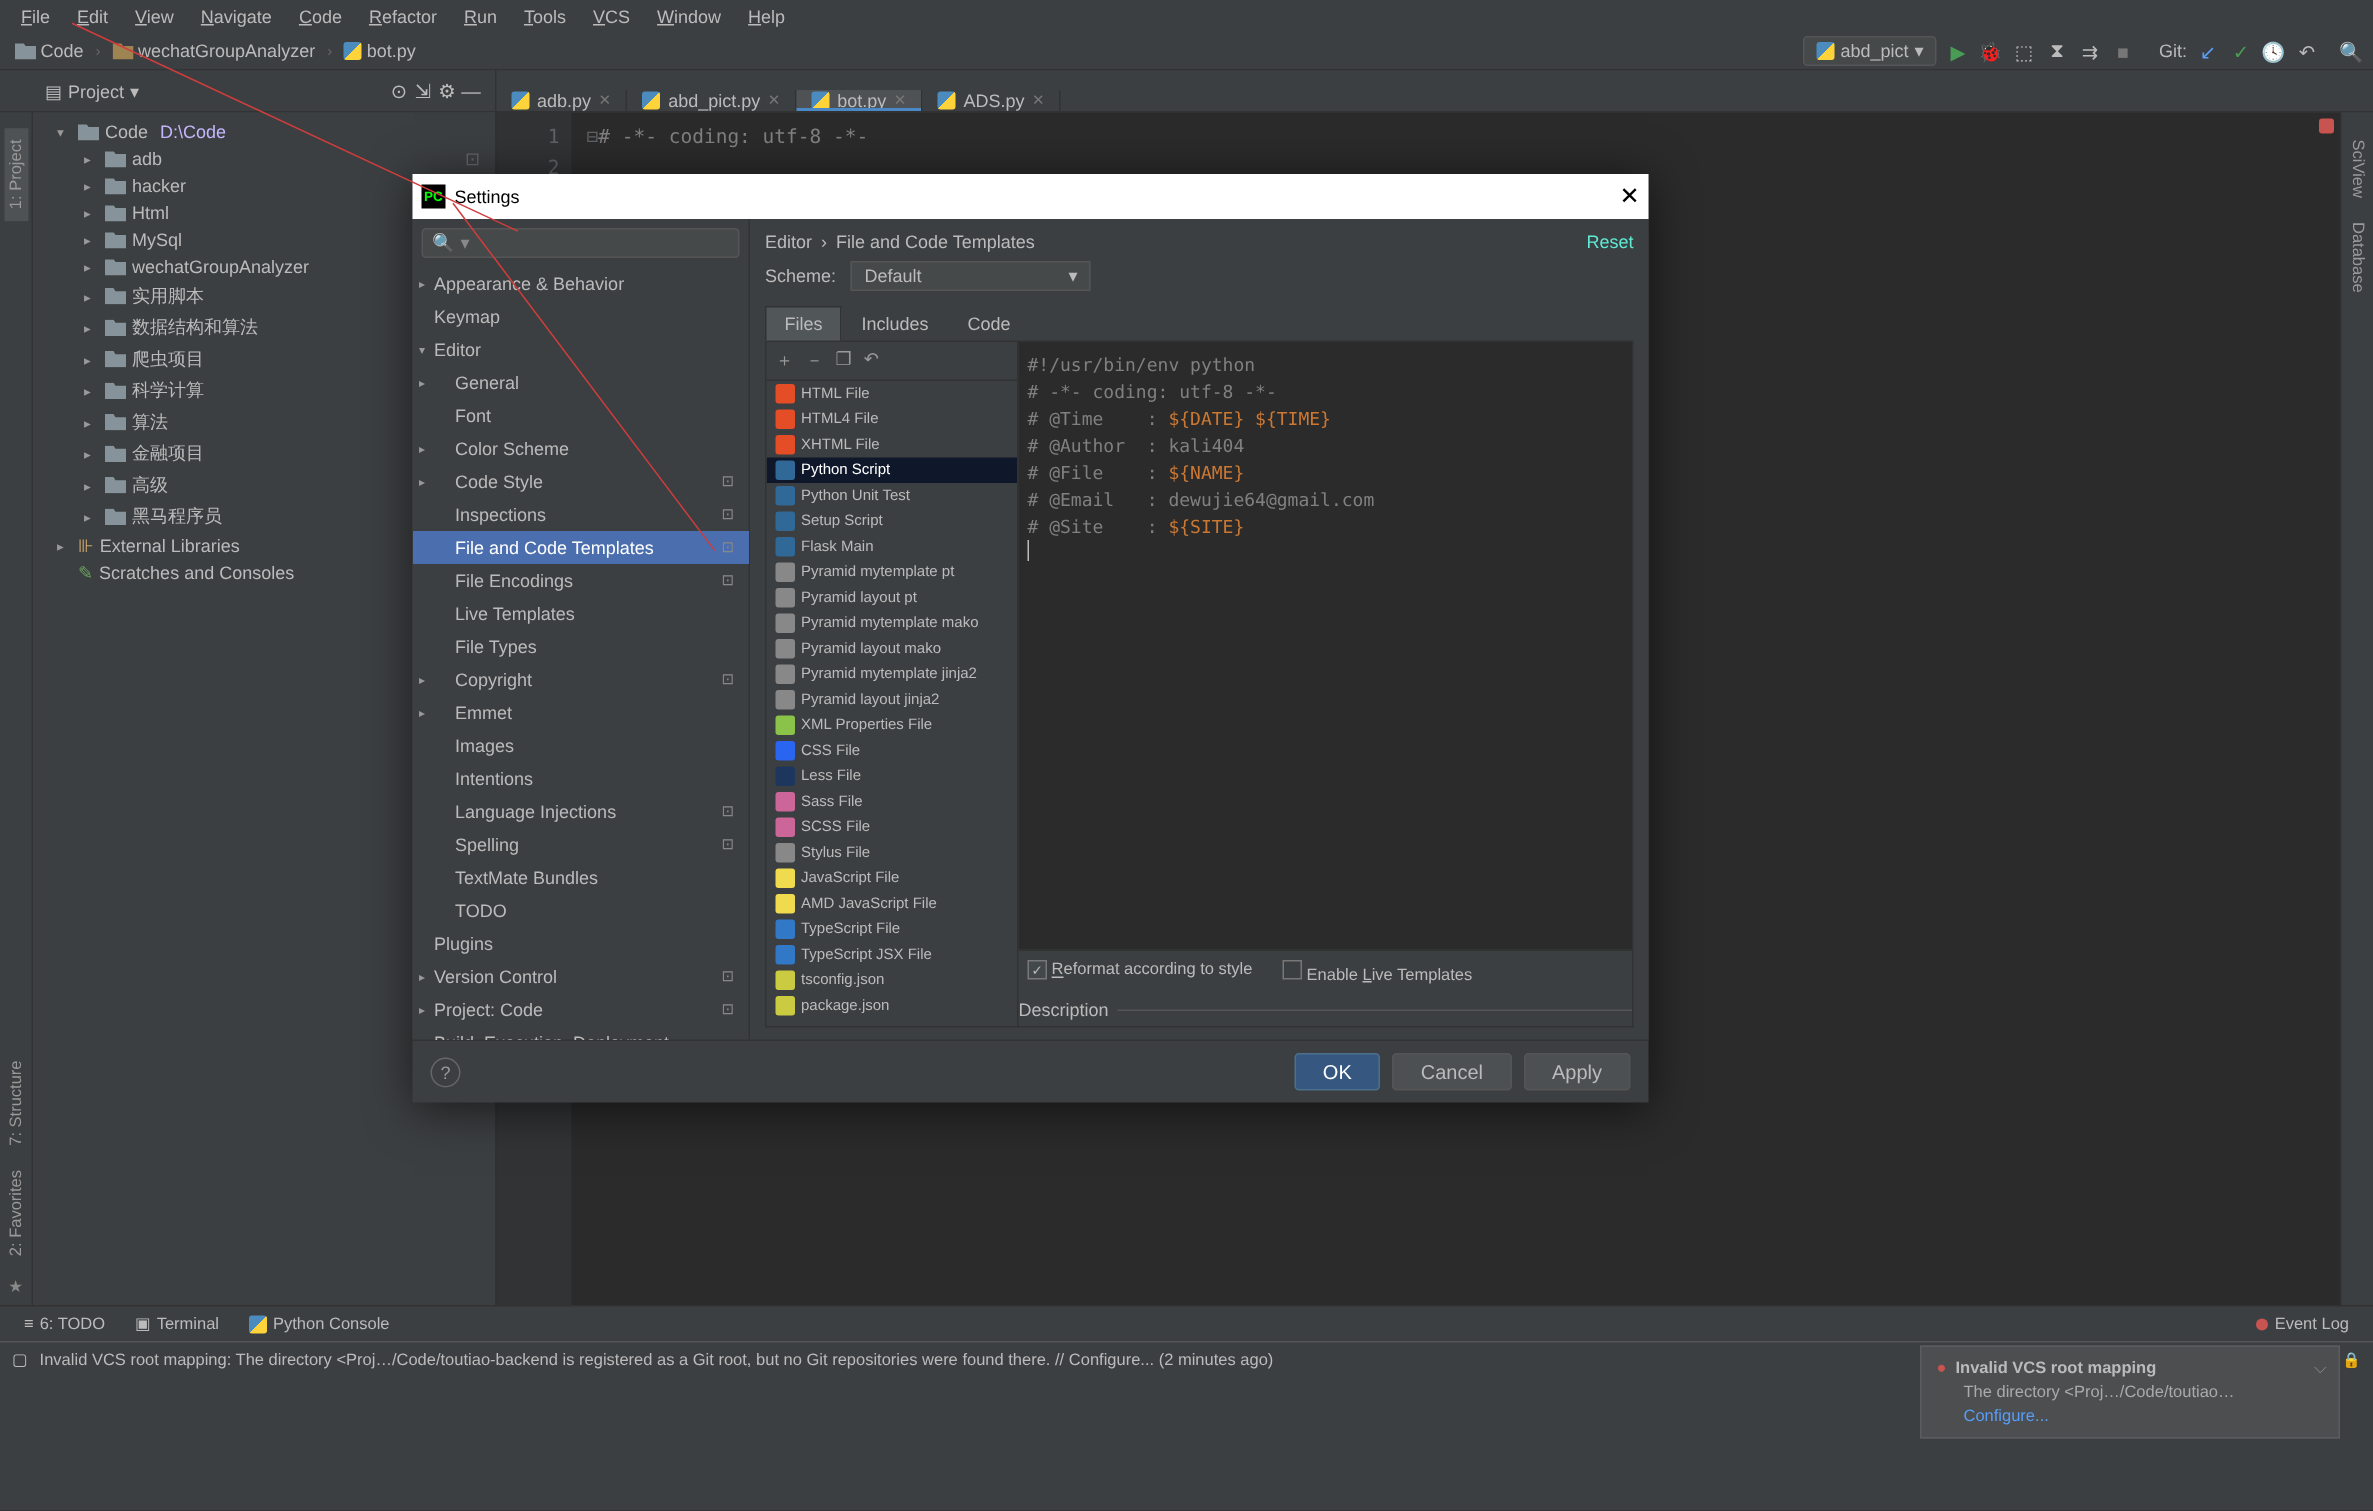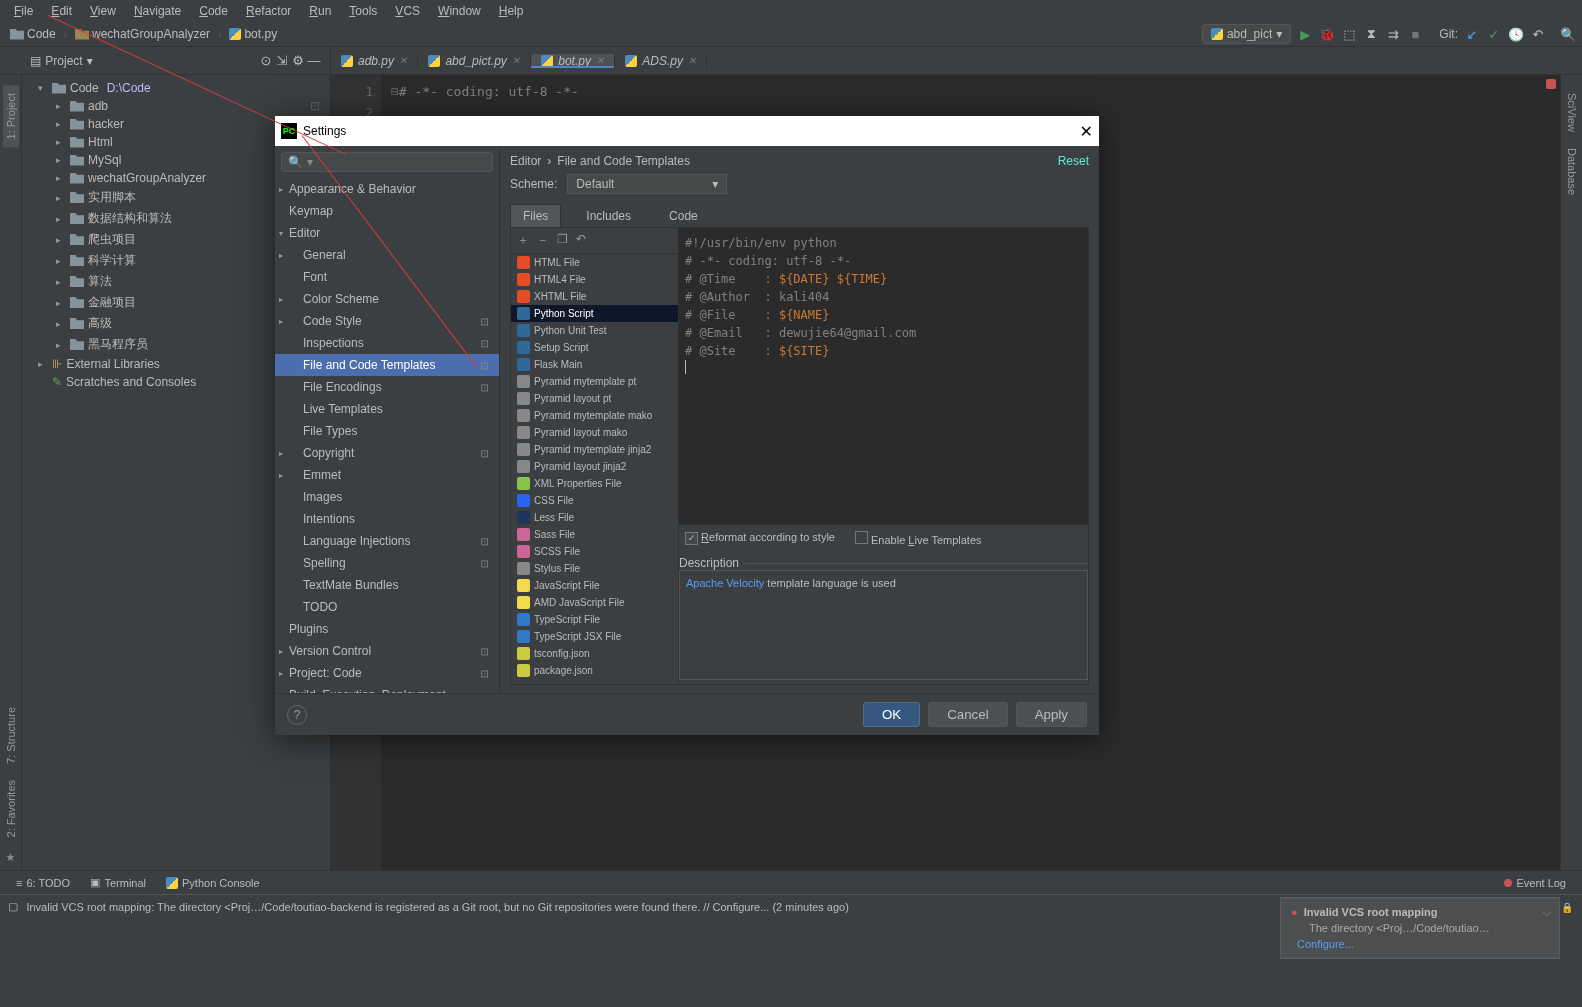--- a/index.html
+++ b/index.html
@@ -14,21 +14,21 @@
 .folder-icon.brown { background: #9e8451; }
 .py-icon { width: 12px; height: 12px; background: linear-gradient(135deg, #4b8bbe 50%, #ffd43b 50%); border-radius: 2px; }
 .chev { color: #666; font-size: 10px; }
 .nav-right { display: flex; align-items: center; gap: 6px; }
 .run-config { background: #45494a; border: 1px solid #555; padding: 2px 8px; border-radius: 3px; display: flex; align-items: center; gap: 4px; }
 .tool-icon { width: 16px; height: 16px; display: flex; align-items: center; justify-content: center; font-size: 13px; }
 .green { color: #499c54; }
 .toolbar-row { height: 28px; background: #3c3f41; border-bottom: 1px solid #323232; display: flex; }
 .proj-header { width: 331px; display: flex; align-items: center; padding: 0 8px; border-right: 1px solid #323232; }
 .proj-header .ttl { display: flex; align-items: center; gap: 4px; }
-.editor-tabs { flex: 1; display: flex; align-items: center; font-style: italic; }
+.editor-tabs { flex: 1; display: flex; align-items: flex-end; }
 .etab { display: flex; align-items: center; gap: 5px; padding: 0 10px; border-right: 1px solid #323232; position: relative; }
 .etab.active { background: #4e5254; }
 .etab.active::after { content: ""; position: absolute; bottom: 0; left: 0; right: 0; height: 2px; background: #4a88c7; }
 .etab .x { color: #777; font-size: 10px; }
 .main { display: flex; height: 795px; }
 .left-gutter { width: 22px; background: #3c3f41; border-right: 1px solid #323232; display: flex; flex-direction: column; align-items: center; padding-top: 10px; }
 .vtab { writing-mode: vertical-rl; transform: rotate(180deg); padding: 8px 2px; font-size: 11px; color: #999; }
 .vtab.active { background: #4e5254; }
 .right-gutter { width: 22px; background: #3c3f41; border-left: 1px solid #323232; display: flex; flex-direction: column; align-items: center; padding-top: 10px; }
 .projtree { width: 309px; background: #3c3f41; border-right: 1px solid #323232; overflow: auto; padding: 4px 0; }
@@ -64,21 +64,21 @@
 .cat { padding: 4px 10px 4px 14px; display: flex; align-items: center; gap: 4px; position: relative; }
 .cat .ar { width: 8px; font-size: 8px; color: #999; position: absolute; left: 4px; }
 .cat.sub { padding-left: 28px; }
 .cat.sel { background: #4b6eaf; color: #fff; }
 .cat .gear { margin-left: auto; color: #888; font-size: 10px; }
 .dlg-right { flex: 1; display: flex; flex-direction: column; padding: 8px 10px; overflow: hidden; }
 .dlg-crumbs { display: flex; align-items: center; gap: 6px; margin-bottom: 6px; }
 .dlg-crumbs .reset { margin-left: auto; color: #5eead4; }
 .scheme-row { display: flex; align-items: center; gap: 10px; margin-bottom: 10px; }
 .scheme-sel { background: #45494a; border: 1px solid #555; padding: 2px 8px; width: 160px; display: flex; justify-content: space-between; }
-.tmpl-tabs { display: flex; border-bottom: 1px solid #323232; gap: 12px; }
+.tmpl-tabs { display: flex; border-bottom: 1px solid #323232; }
 .ttab { padding: 4px 12px; border: 1px solid transparent; border-bottom: none; }
 .ttab.act { background: #515658; border-color: #323232; }
 .tmpl-body { flex: 1; display: flex; overflow: hidden; border: 1px solid #323232; border-top: none; min-height: 0; }
 .tmpl-list-wrap { width: 168px; border-right: 1px solid #323232; display: flex; flex-direction: column; min-height: 0; }
 .tmpl-tools { display: flex; gap: 8px; padding: 4px 6px; border-bottom: 1px solid #323232; color: #999; }
 .tmpl-list { flex: 1; overflow-y: auto; overflow-x: hidden; }
 .tmpl-list::-webkit-scrollbar { width: 8px; }
 .tmpl-list::-webkit-scrollbar-thumb { background: #555; }
 .titem { padding: 2px 6px; display: flex; align-items: center; gap: 4px; white-space: nowrap; font-size: 10px; }
 .titem.sel { background: #0f172a; color: #fff; }
@@ -101,21 +101,21 @@
 .dlg-foot .help { width: 20px; height: 20px; border: 1px solid #666; border-radius: 50%; display: flex; align-items: center; justify-content: center; color: #999; }
 .dlg-foot .sp { flex: 1; }
 .btn { padding: 4px 18px; border: 1px solid #555; background: #4c5052; color: #bbb; border-radius: 3px; }
 .btn.pri { background: #365880; border-color: #4c708c; color: #fff; }
 
 
 .notif { position: absolute; right: 22px; bottom: 48px; width: 280px; background: #4c4e50; border: 1px solid #5a5d5f; padding: 8px 10px; font-size: 11px; }
 .notif .nt { display: flex; align-items: center; gap: 6px; }
 .notif .nt .ne { color: #c75450; font-weight: bold; }
 .notif .nb { color: #aaa; margin: 4px 0 4px 18px; }
-.notif .nl { color: #589df6; margin-left: 6px; }
+.notif .nl { color: #589df6; margin-left: 18px; }
 .notif .nc { position: absolute; right: 8px; top: 8px; color: #888; }
 
 
 .redline { position: absolute; background: #cf3d3d; height: 1px; transform-origin: left center; z-index: 50; }
 </style>
 </head>
 <body>
 
 <div class="menubar" id="menubar">
     <span><u>F</u>ile</span>
@@ -626,23 +626,20 @@
 <span style="border-left:1px solid #bbb;display:inline-block;height:14px"></span></div>
           <div class="tmpl-opts">
             <label><span class="ck on"></span> <u>R</u>eformat according to style</label>
             <label><span class="ck"></span> Enable <u>L</u>ive Templates</label>
           </div>
           <div class="desc-sec">
             <div style="display:flex;align-items:center;gap:6px">
                 <span>Description</span>
                 <span style="flex:1;border-top:1px solid #555"></span>
               </div>
-            <div class="desc-box">
-              <a>Apache Velocity</a><span> template language is used</span>
-            </div>
           </div>
         </div>
       </div>
     </div>
   </div>
   <div class="dlg-foot">
     <span class="help">?</span>
     <span class="sp"></span>
     <button class="btn pri">OK</button>
     <button class="btn">Cancel</button>

